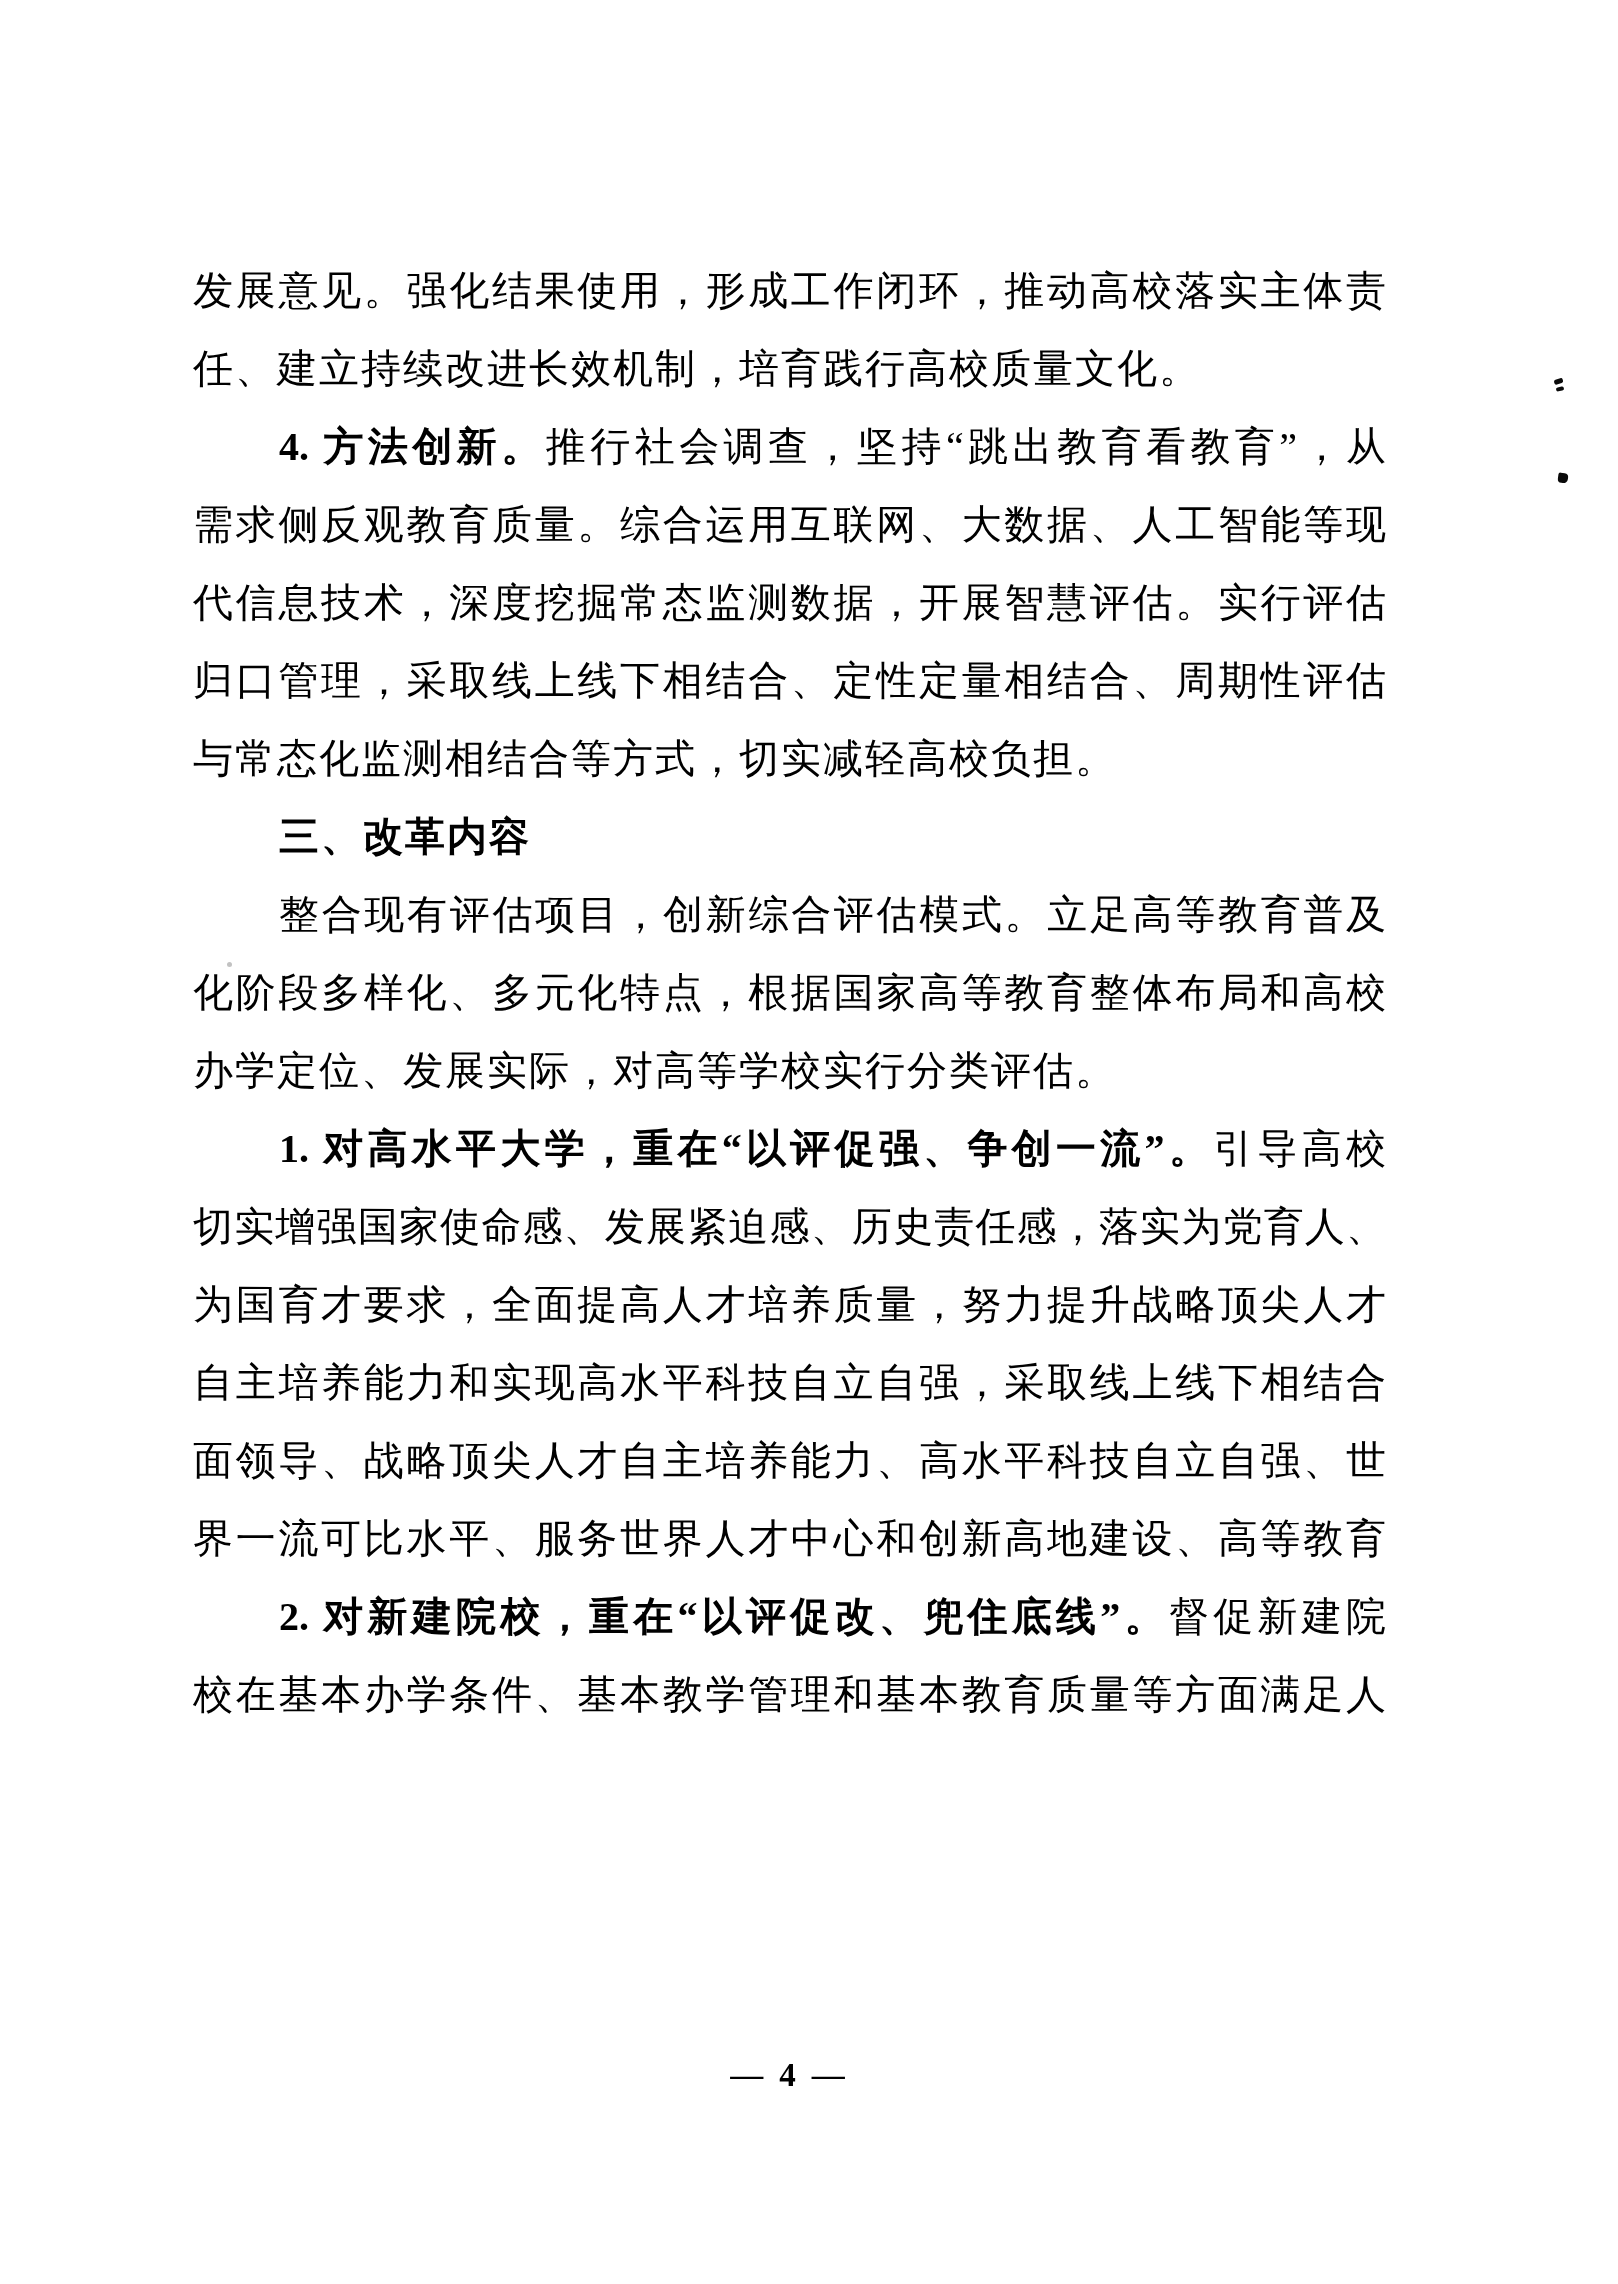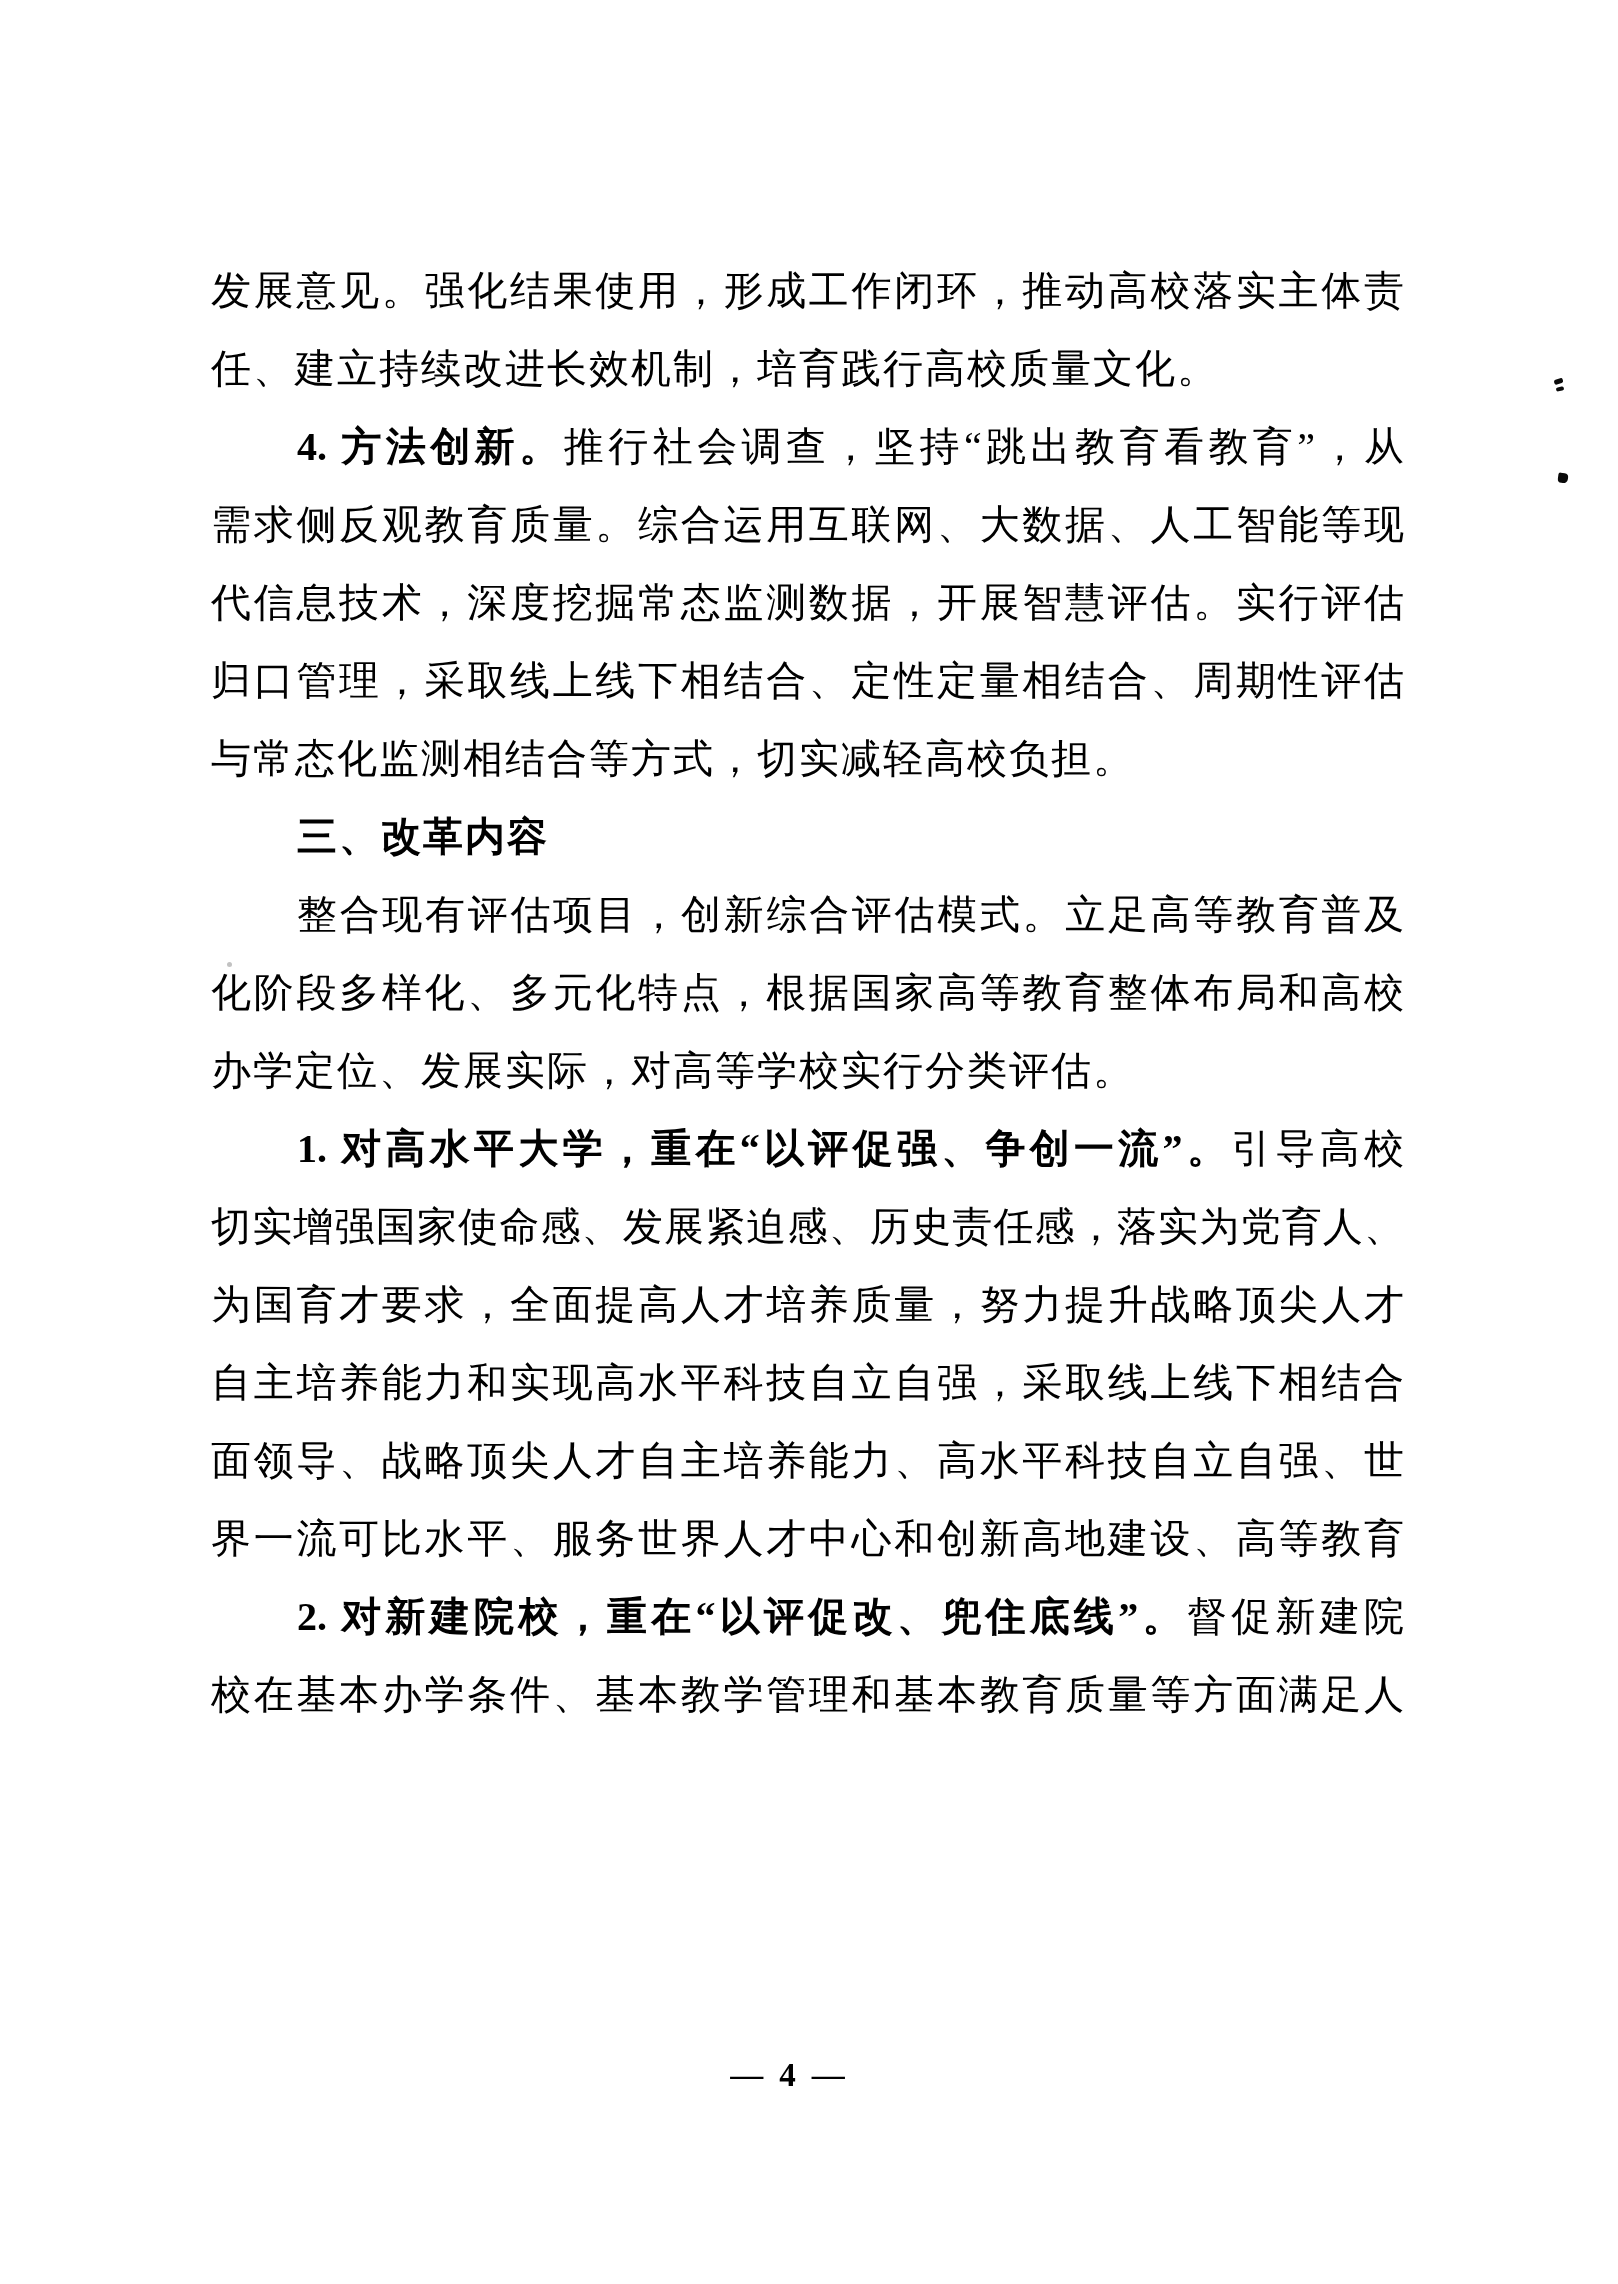--- a/index.html
+++ b/index.html
@@ -7,21 +7,21 @@
     position: relative;
     width: 1619px;
     height: 2284px;
     background: #ffffff;
     color: #000000;
     font-family: "Liberation Serif", "DejaVu Serif", serif;
     overflow: hidden;
   }
   .textblock {
     position: absolute;
-    left: 211px;
+    left: 193px;
     top: 252px;
     width: 1193px;
   }
   .line {
     height: 78px;
     line-height: 78px;
     font-size: 40px;
     letter-spacing: 0;
   }
   

